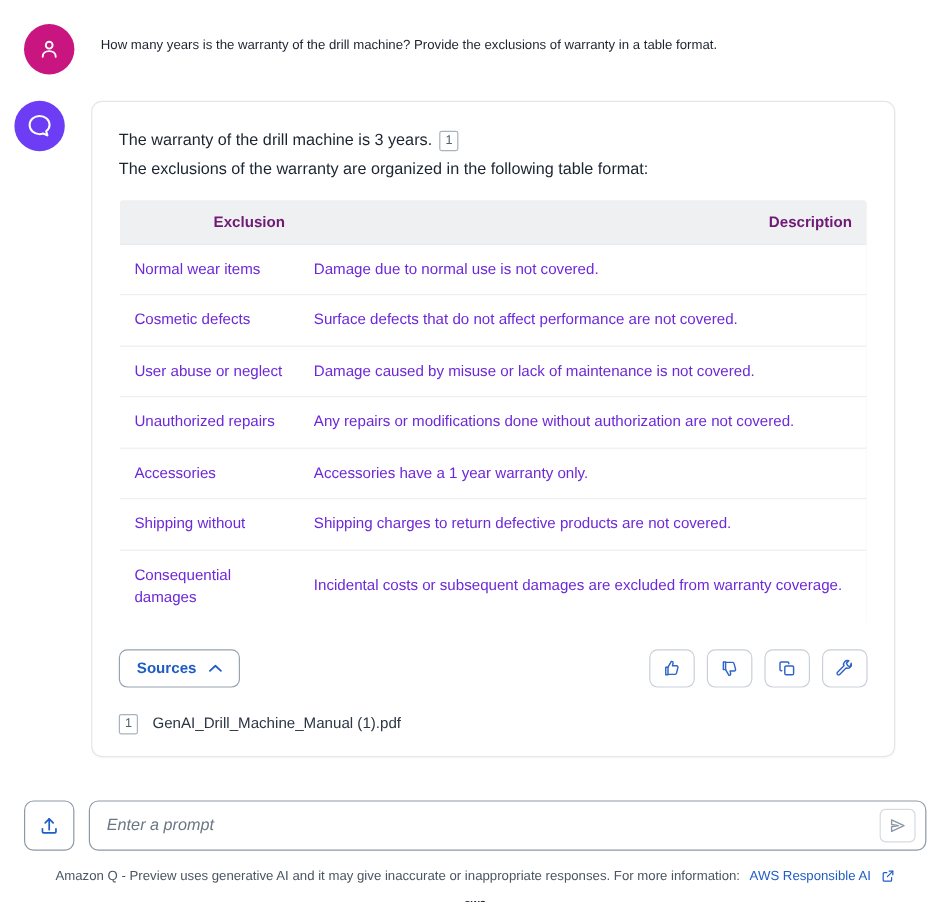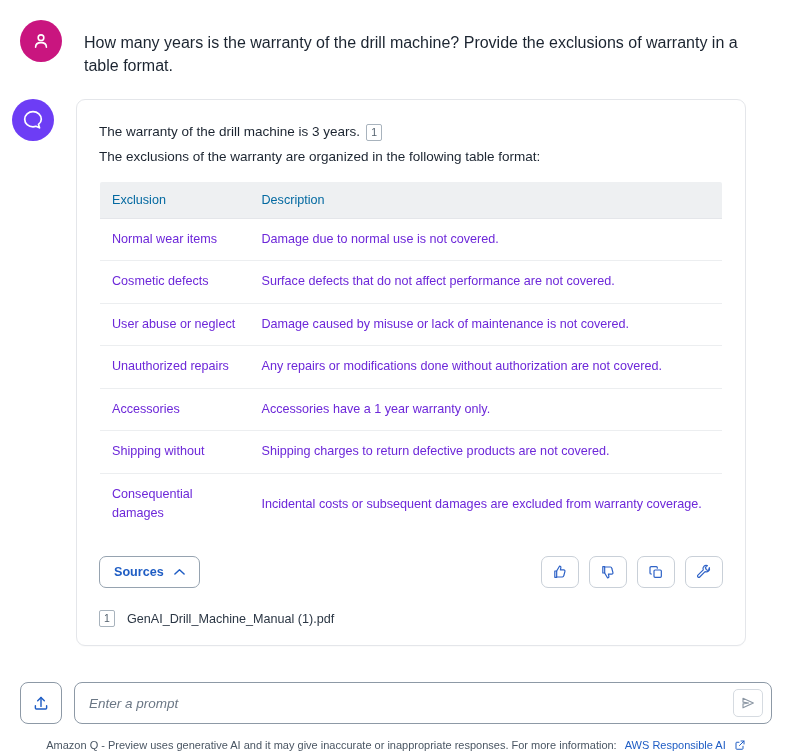--- a/index.html
+++ b/index.html
@@ -27,24 +27,25 @@
   .avatar {
     width: 42px; height: 42px;
     border-radius: 50%;
     flex: 0 0 42px;
     display: flex; align-items: center; justify-content: center;
   }
   .avatar.user { background: #c9157f; }
   .avatar.assistant { background: #6d3df5; }
   .user-text {
     margin-left: 22px;
-    font-size: 16px;
+    font-size: 11px;
     line-height: 1.45;
     color: #1b2430;
     padding-top: 11px;
+    text-align: right;
   }
 
   
   .assistant-row {
     display: flex;
     align-items: flex-start;
     padding: 22px 46px 0 12px;
   }
   .answer-card {
     margin-left: 22px;
@@ -85,24 +86,24 @@
   table.excl {
     width: 100%;
     border-collapse: collapse;
     margin-top: 14px;
     border: 1px solid #e4e6ea;
     border-radius: 3px;
     overflow: hidden;
   }
   table.excl thead th {
     background: #eef0f2;
-    text-align: left;
+    text-align: right;
     font-size: 12.6px;
-    font-weight: normal;
-    color: #0369a1;
+    font-weight: bold;
+    color: #701a75;
     padding: 11px 12px;
     border-bottom: 1px solid #e4e6ea;
   }
   table.excl tbody td {
     font-size: 12.6px;
     color: #6d28d9;
     padding: 11px 12px;
     border-bottom: 1px solid #eceef0;
     vertical-align: middle;
     line-height: 1.55;

